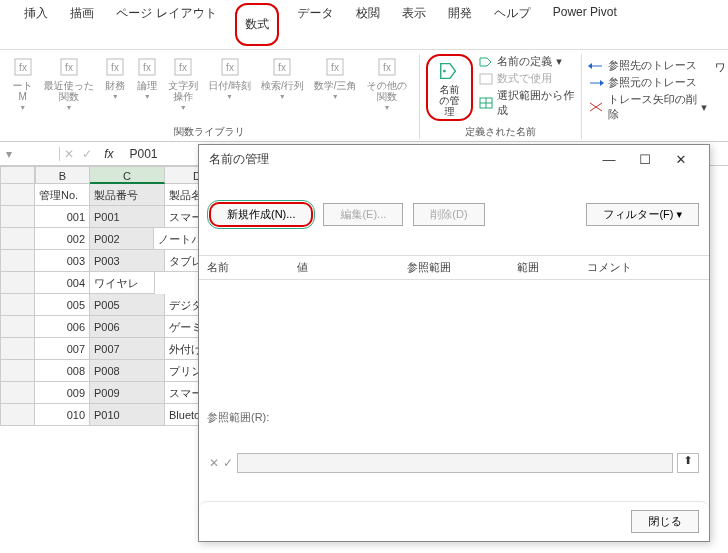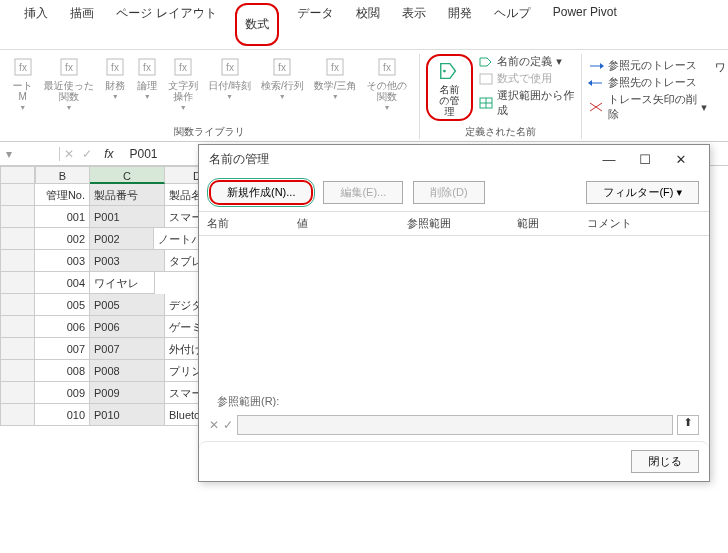--- a/index.html
+++ b/index.html
@@ -36,33 +36,33 @@
 .colhdr:first-child { border-left: 1px solid #ccc; }
 .colhdr.sel { background: #d8e8d8; border-bottom: 2px solid #107c41; }
 .rw { display: flex; }
 .rowhdr { width: 35px; border: 1px solid #ccc; border-top: none; text-align: center; background: #f3f3f3; font-size: 11px; height: 22px; line-height: 22px; }
 .cell { border: 1px solid #ccc; border-top: none; border-left: none; height: 22px; line-height: 22px; padding: 0 4px; font-size: 11px; overflow: hidden; white-space: nowrap; }
 .cell.num { text-align: right; }
 .cell.selcol { background: #e8e8e8; }
 .hdrcell { background: #fff; font-size: 11px; }
 
 
-.dialog { position: absolute; left: 198px; top: 144px; width: 512px; height: 338px; background: #fff; border: 1px solid #888; box-shadow: 2px 2px 8px rgba(0,0,0,.2); display: flex; flex-direction: column; }
+.dialog { position: absolute; left: 198px; top: 144px; width: 512px; height: 398px; background: #fff; border: 1px solid #888; box-shadow: 2px 2px 8px rgba(0,0,0,.2); display: flex; flex-direction: column; gap: 22px; }
 .dlg-title { display: flex; align-items: center; padding: 6px 10px; font-size: 12px; }
 .dlg-title .t { flex: 1; }
 .dlg-title .wbtn { width: 36px; text-align: center; font-size: 13px; cursor: pointer; }
 .dlg-toolbar { display: flex; gap: 10px; padding: 6px 10px; align-items: center; }
 .dlg-btn { border: 1px solid #aaa; background: #f8f8f8; padding: 3px 16px; font-size: 11px; cursor: pointer; }
 .dlg-btn.hl { border: 2px solid #d00; border-radius: 10px; outline: 1px solid #3a8; outline-offset: 1px; }
 .dlg-btn.disabled { color: #aaa; }
 .dlg-toolbar .spacer { flex: 1; }
 .dlg-list-hdr { display: flex; border-top: 1px solid #ddd; border-bottom: 1px solid #ddd; padding: 4px 8px; font-size: 11px; color: #444; }
 .dlg-list-hdr > div { padding-right: 8px; }
 .dlg-body { flex: 1; background: #fff; }
-.dlg-ref { padding: 4px 18px; font-size: 11px; color: #666; margin-top: 24px; }
+.dlg-ref { padding: 4px 8px; font-size: 11px; color: #666; margin-top: 24px; }
 .dlg-ref-row { display: flex; align-items: center; gap: 4px; padding: 2px 10px 6px 10px; }
 .dlg-ref-row .xv { color: #999; font-size: 12px; }
 .dlg-ref-row input { flex: 1; border: 1px solid #bbb; height: 20px; padding: 0 4px; background: #f4f4f4; }
 .dlg-ref-row .pick { border: 1px solid #bbb; width: 22px; height: 20px; text-align: center; }
 .dlg-footer { display: flex; justify-content: flex-end; padding: 8px 10px; border-top: 1px solid #e5e5e5; border-radius: 8px; }
 
 svg { display: block; }
 </style>
 </head>
 <body>
@@ -226,34 +226,34 @@
       </div>
     </div>
     <div class="rgroup-label">定義された名前</div>
   </div>
 
   <div class="rgroup" style="border-right:none">
     <div class="side-list" style="padding-top:4px">
       <div class="row">
         <span>
             <svg width="16" height="12">
-              <line x1="2" y1="6" x2="12" y2="6" stroke="#26c"></line>
-              <path d="M12 3l4 3-4 3z" fill="#26c"></path>
-            </svg>
-          </span>
-        <span>参照元のトレース</span>
+              <line x1="4" y1="6" x2="14" y2="6" stroke="#26c"></line>
+              <path d="M4 3L0 6l4 3z" fill="#26c"></path>
+            </svg>
+          </span>
+        <span>参照先のトレース</span>
       </div>
       <div class="row">
         <span>
             <svg width="16" height="12">
-              <line x1="4" y1="6" x2="14" y2="6" stroke="#26c"></line>
-              <path d="M4 3L0 6l4 3z" fill="#26c"></path>
-            </svg>
-          </span>
-        <span>参照先のトレース</span>
+              <line x1="2" y1="6" x2="12" y2="6" stroke="#26c"></line>
+              <path d="M12 3l4 3-4 3z" fill="#26c"></path>
+            </svg>
+          </span>
+        <span>参照元のトレース</span>
       </div>
       <div class="row">
         <span>
             <svg width="16" height="12">
               <line x1="2" y1="2" x2="14" y2="10" stroke="#c33"></line>
               <line x1="2" y1="10" x2="14" y2="2" stroke="#c33"></line>
             </svg>
           </span>
         <span>トレース矢印の削除</span>
         <span>▾</span>
@@ -276,21 +276,21 @@
     <div style="width:35px;height:18px;border:1px solid #ccc;background:#f3f3f3"></div>
     <div class="colhdrs" id="colhdrs" style="margin-left:0">
         <div class="colhdr" style="width: 55px;">B</div>
         <div class="colhdr sel" style="width: 75px;">C</div>
         <div class="colhdr" style="width: 65px;">D</div>
       </div>
   </div>
   <div class="rw">
     <div class="rowhdr" style="border-top:none"></div>
     <div id="hdrrow" style="display:flex">
-        <div class="cell hdrcell" style="width: 55px; text-align: right;">管理No.</div>
+        <div class="cell hdrcell" style="width: 55px;">管理No.</div>
         <div class="cell hdrcell selcol" style="width: 75px;">製品番号</div>
         <div class="cell hdrcell" style="width: 65px;">製品名</div>
       </div>
   </div>
   <div id="datarows">
       <div class="rw">
         <div class="rowhdr"></div>
         <div class="cell num" style="width: 55px;">001</div>
         <div class="cell selcol" style="width: 75px;">P001</div>
         <div class="cell" style="width: 65px;">スマート</div>

